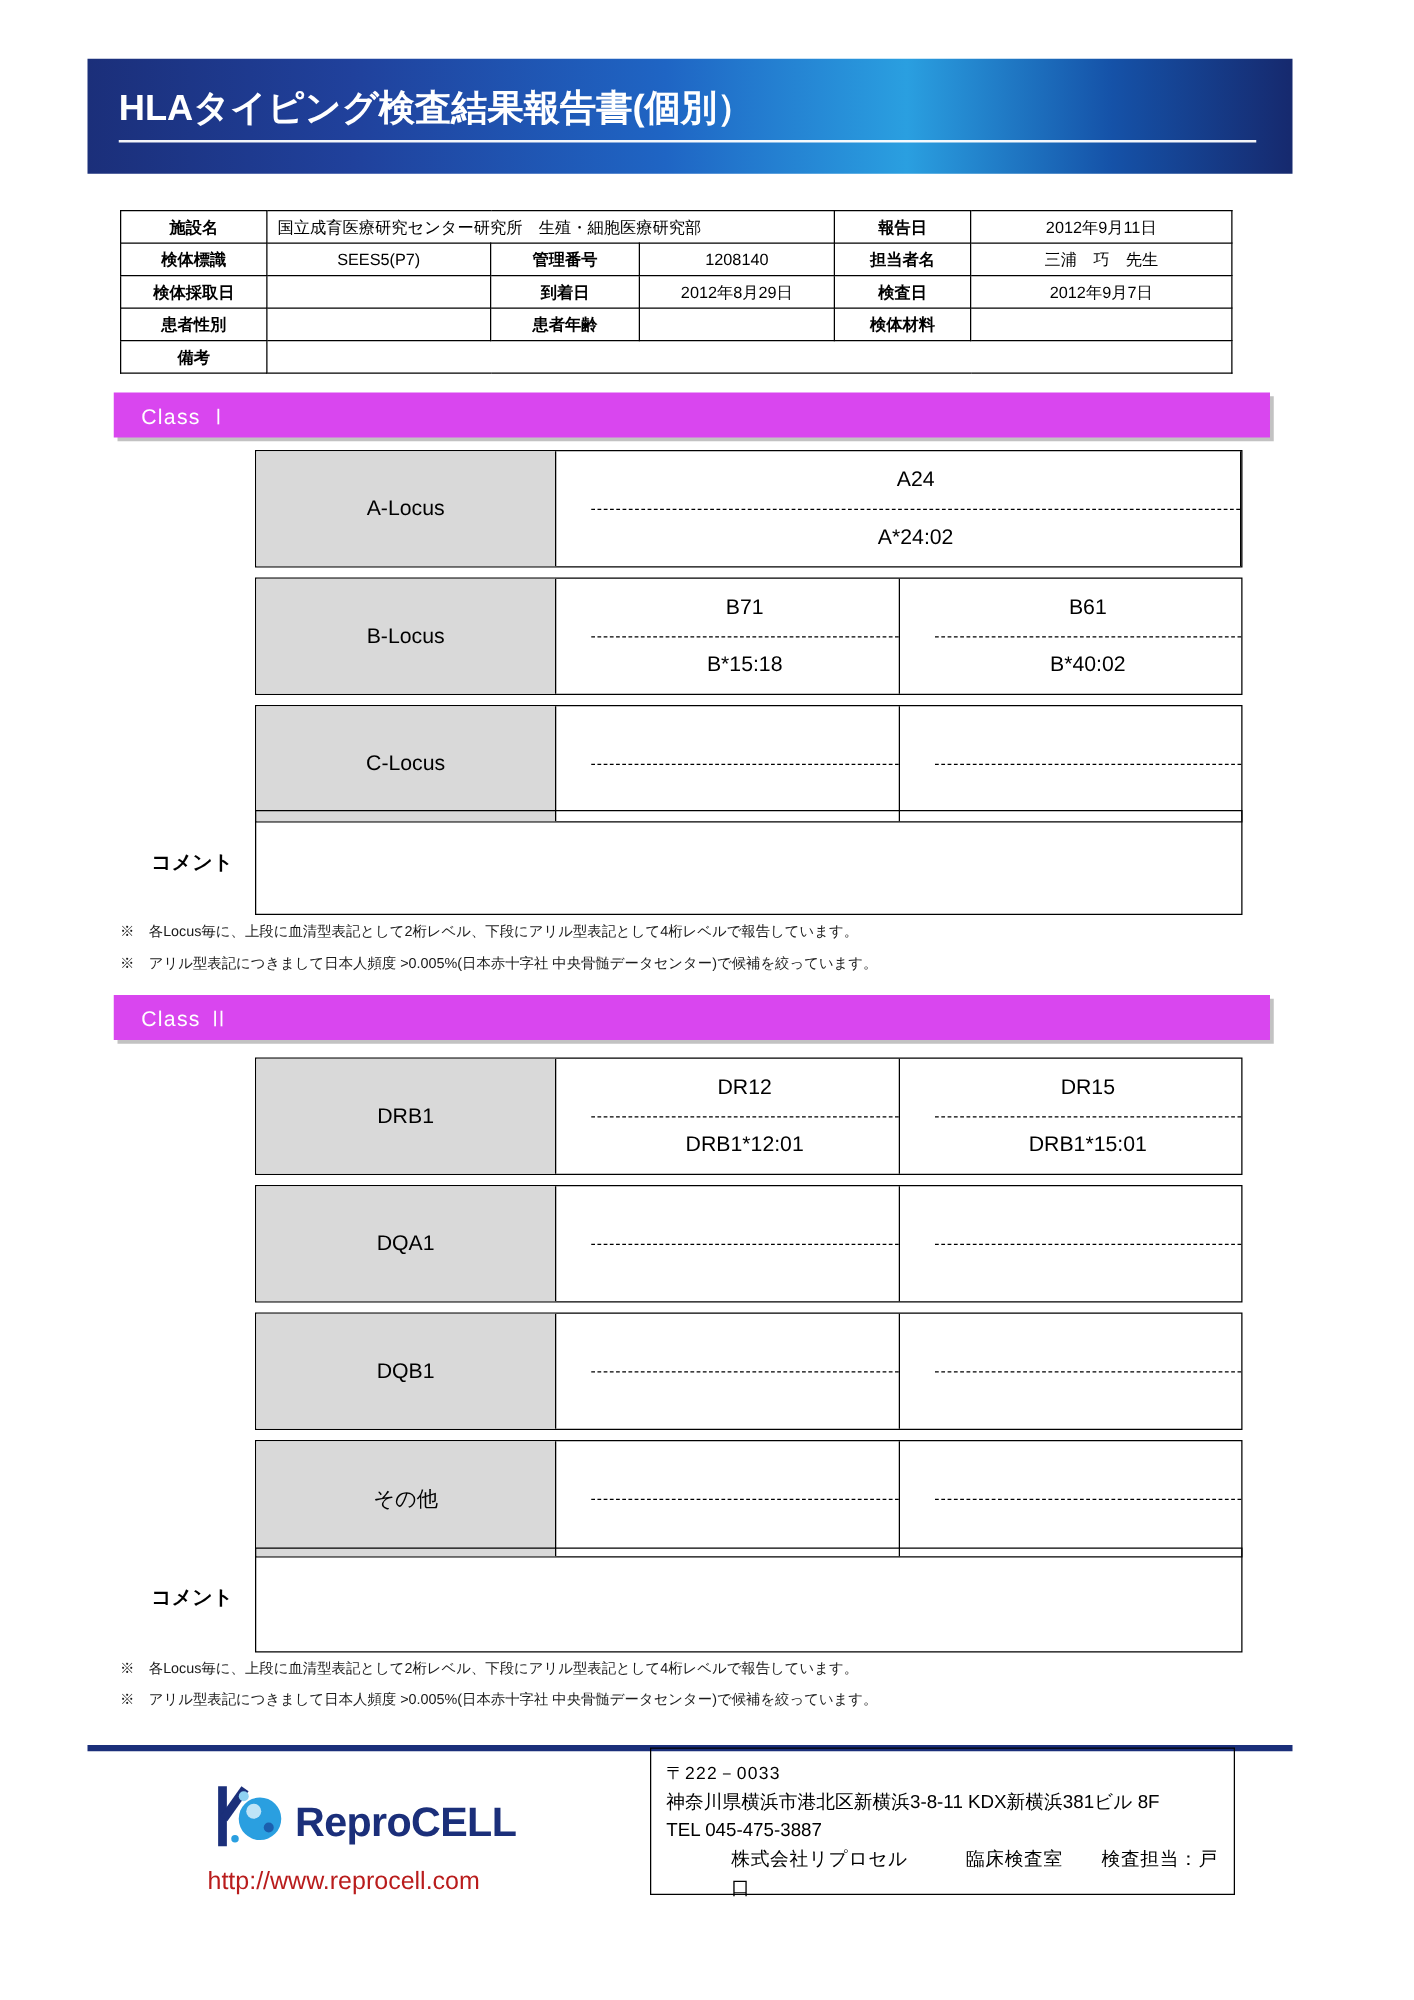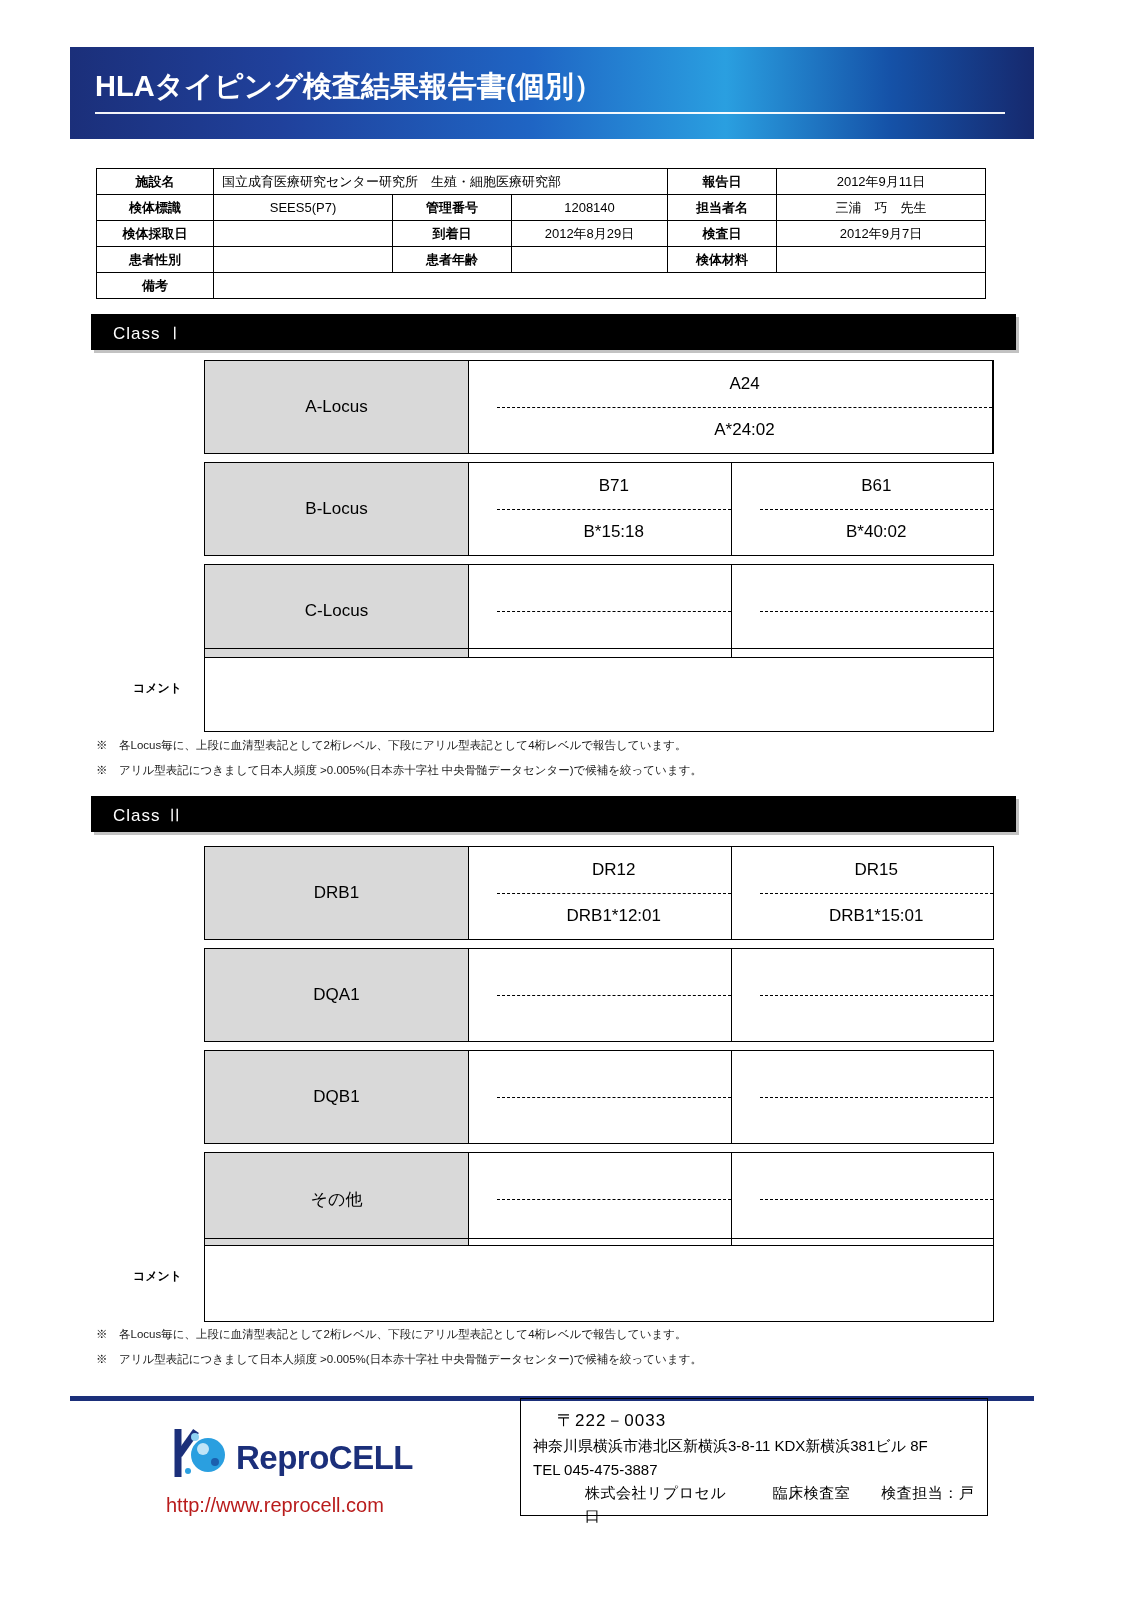--- a/index.html
+++ b/index.html
@@ -74,21 +74,21 @@
     text-align: left;
     padding-left: 8px;
   }
 
   
   .section-band {
     position: absolute;
     left: 91px;
     width: 925px;
     height: 36px;
-    background: #000000;
+    background: #d946ef;
     box-shadow: 3px 3px 0 rgba(120,120,120,0.45);
     text-align: right;
   }
   .section-band span {
     position: absolute;
     left: 22px; top: 8px;
     color: #fff;
     font-size: 17px;
     letter-spacing: 1px;
   }
@@ -100,21 +100,21 @@
     width: 790px;
   }
   .locus-row {
     display: flex;
     border: 1px solid #000;
     margin-bottom: 8px;
     height: 94px;
     box-sizing: border-box;
   }
   .locus-name {
-    width: 264px;
+    width: 240px;
     background: #d9d9d9;
     border-right: 1px solid #000;
     display: flex;
     align-items: center;
     justify-content: center;
     font-size: 17px;
     box-sizing: border-box;
   }
   .allele-cell {
     flex: 1;
@@ -133,22 +133,22 @@
     justify-content: center;
     font-size: 17px;
   }
   .allele-top {
     border-bottom: 1px dashed #000;
   }
 
   
   .comment-label {
     position: absolute;
-    left: 133px;
-    font-size: 12px;
+    left: 121px;
+    font-size: 16px;
     font-weight: bold;
   }
   .comment-box {
     position: absolute;
     left: 204px;
     width: 790px;
     height: 84px;
     border: 1px solid #000;
     box-sizing: border-box;
   }
@@ -200,21 +200,21 @@
     position: absolute;
     left: 520px; top: 1398px;
     width: 468px;
     height: 118px;
     border: 1px solid #000;
     box-sizing: border-box;
     padding: 9px 12px;
     font-size: 15px;
     line-height: 1.55;
   }
-  .footer-addr .zip { font-size: 17px; letter-spacing: 1px; margin-left: 24px; }
+  .footer-addr .zip { font-size: 14px; letter-spacing: 1px; }
   .footer-addr .company { padding-left: 52px; letter-spacing: 0.5px; }
 </style>
 </head>
 <body>
 
 <div class="page">
 
   <div class="header-band">
     <div class="header-title">HLAタイピング検査結果報告書(個別）</div>
     <div class="header-rule"></div>

